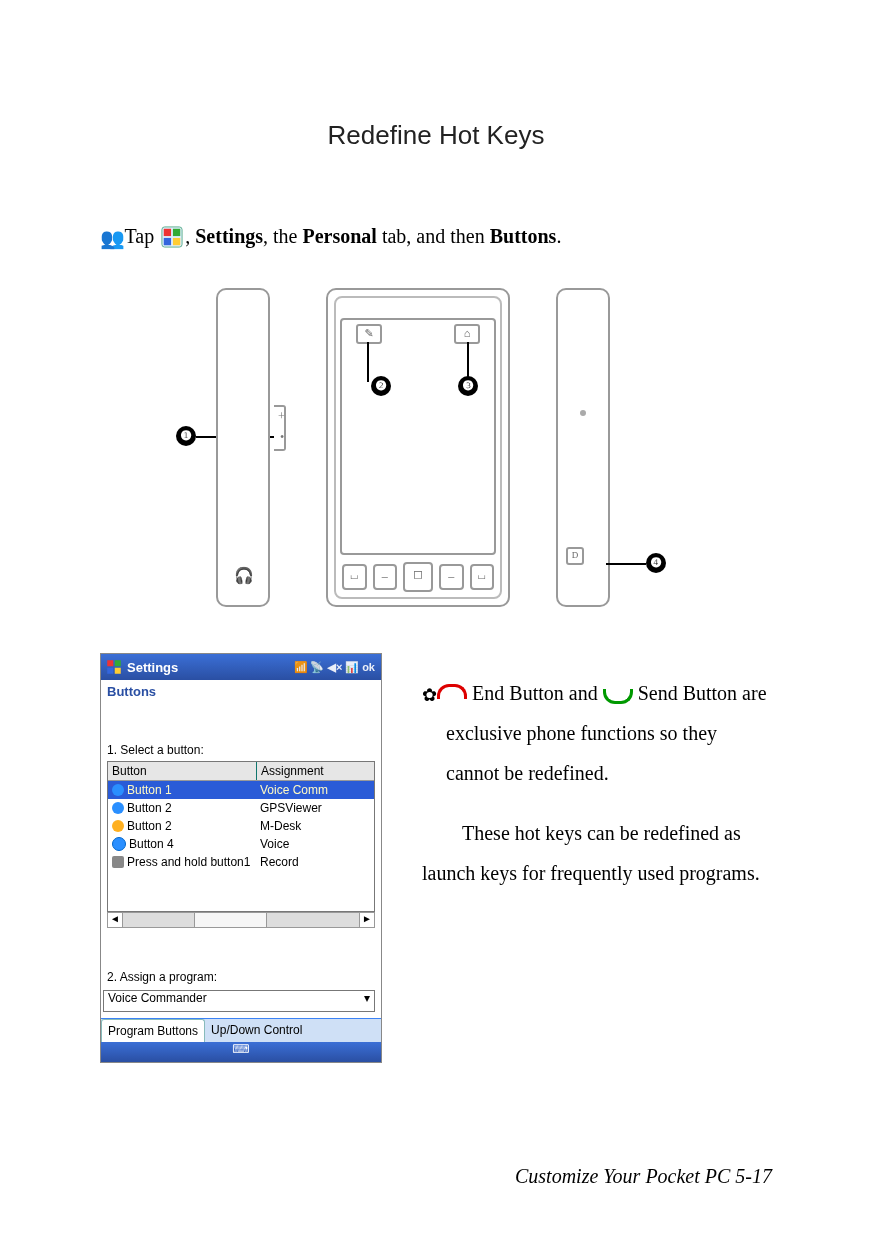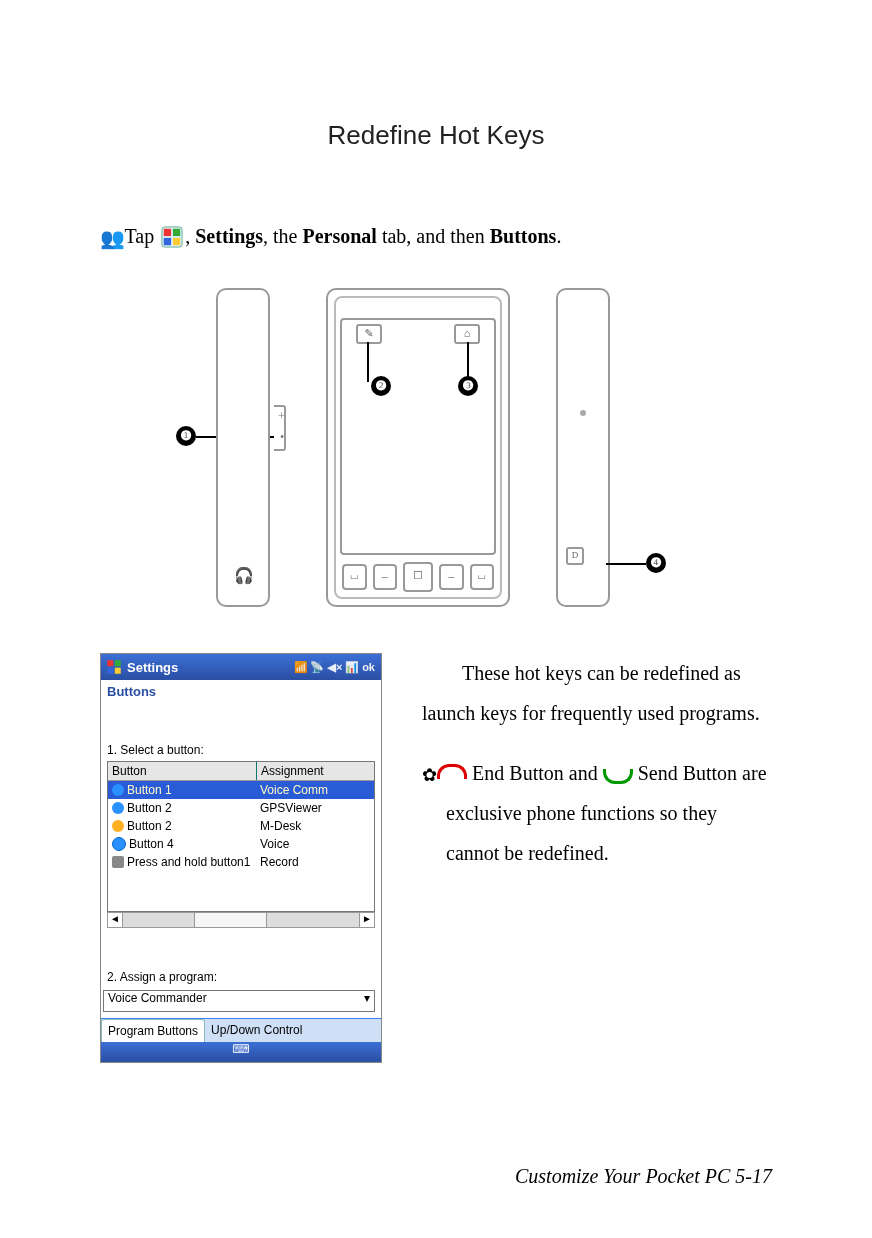--- a/index.html
+++ b/index.html
@@ -280,23 +280,23 @@
       <span>▾</span>
     </div>
     <div class="tabs">
       <div class="tab act">Program Buttons</div>
       <div class="tab">Up/Down Control</div>
     </div>
     <div class="kbbar">⌨</div>
   </div>
 
   <div class="para">
-    <p style="text-indent:2em;margin-top:0">These hot keys can be redefined as launch keys for frequently used programs.</p>
     <p style="padding-left:24px;text-indent:-24px">
       <span class="gear-icon">✿</span><span class="end-icon"></span>
       <span> End Button and </span>
       <span class="send-icon"></span>
       <span> Send Button are exclusive phone functions so they cannot be redefined.</span>
     </p>
+    <p style="text-indent:2em;margin-top:0">These hot keys can be redefined as launch keys for frequently used programs.</p>
   </div>
 </div>
 
 <div class="footer">Customize Your Pocket PC    5-17</div>
 
 </body></html>

